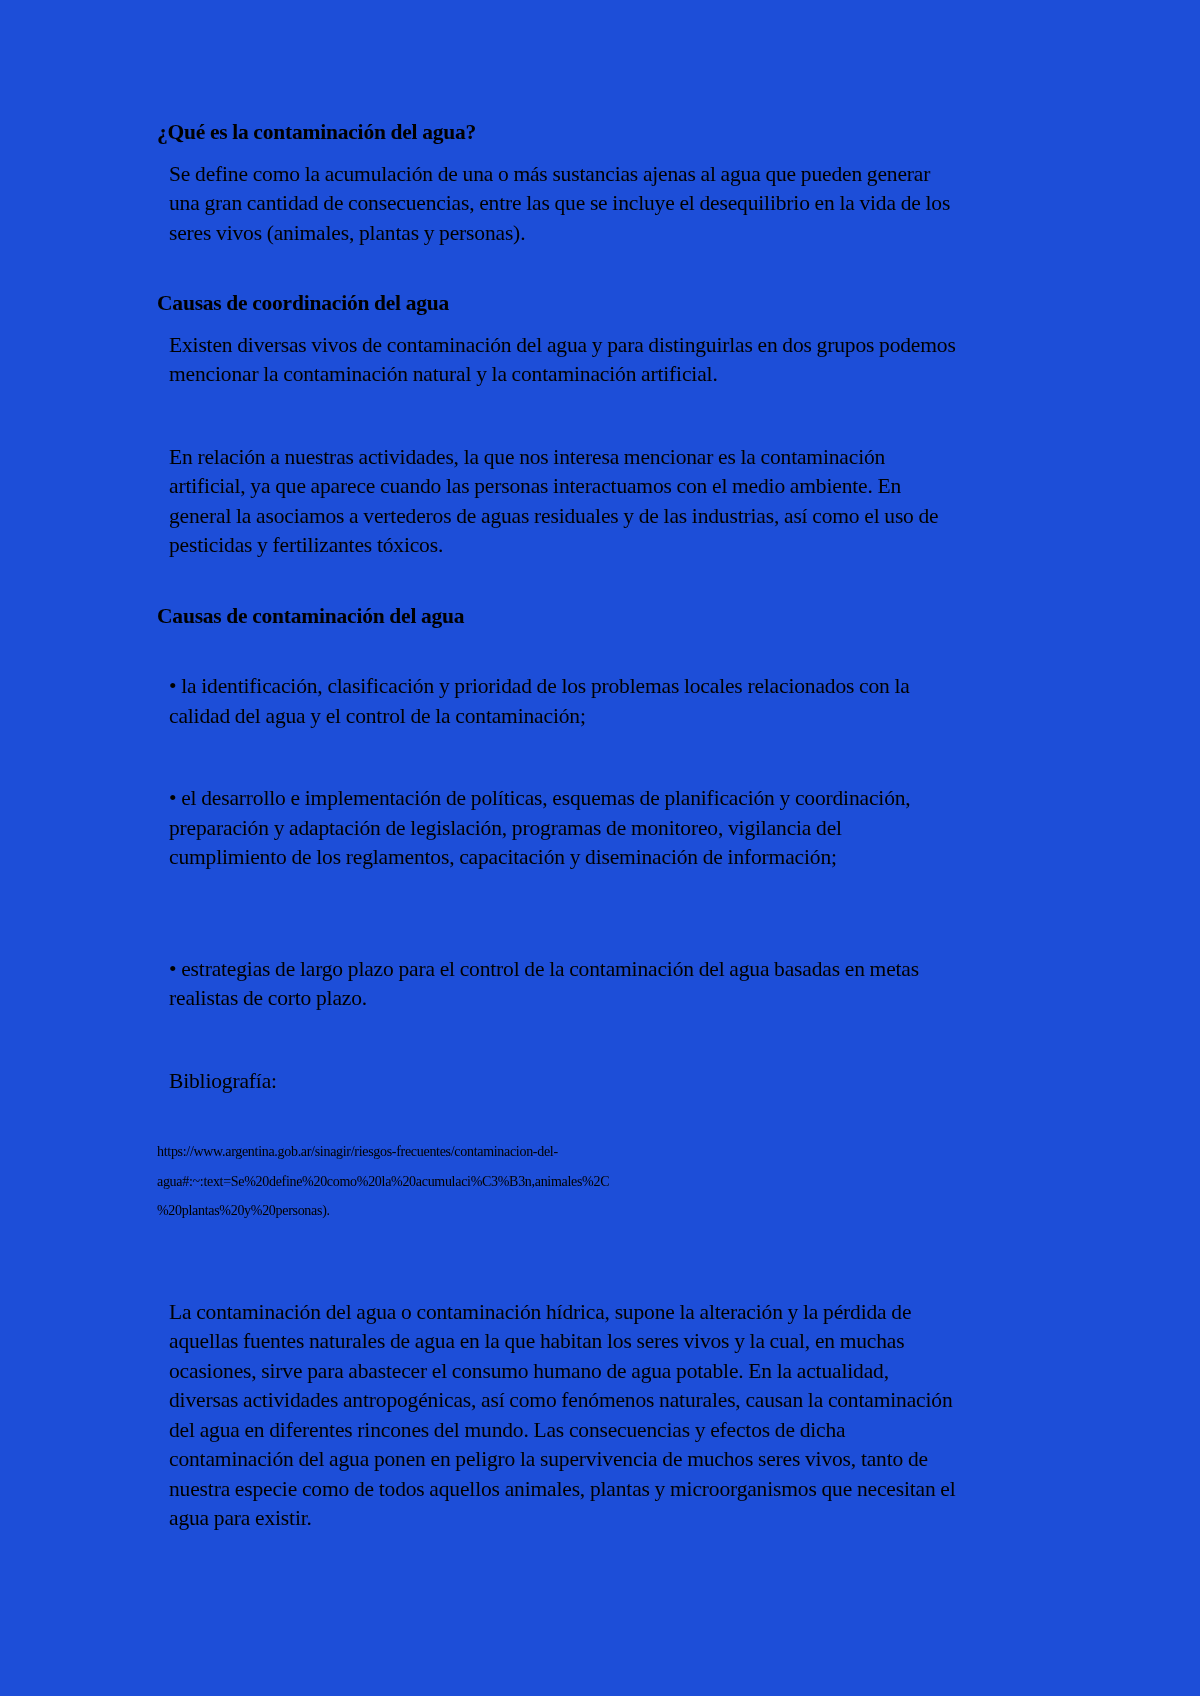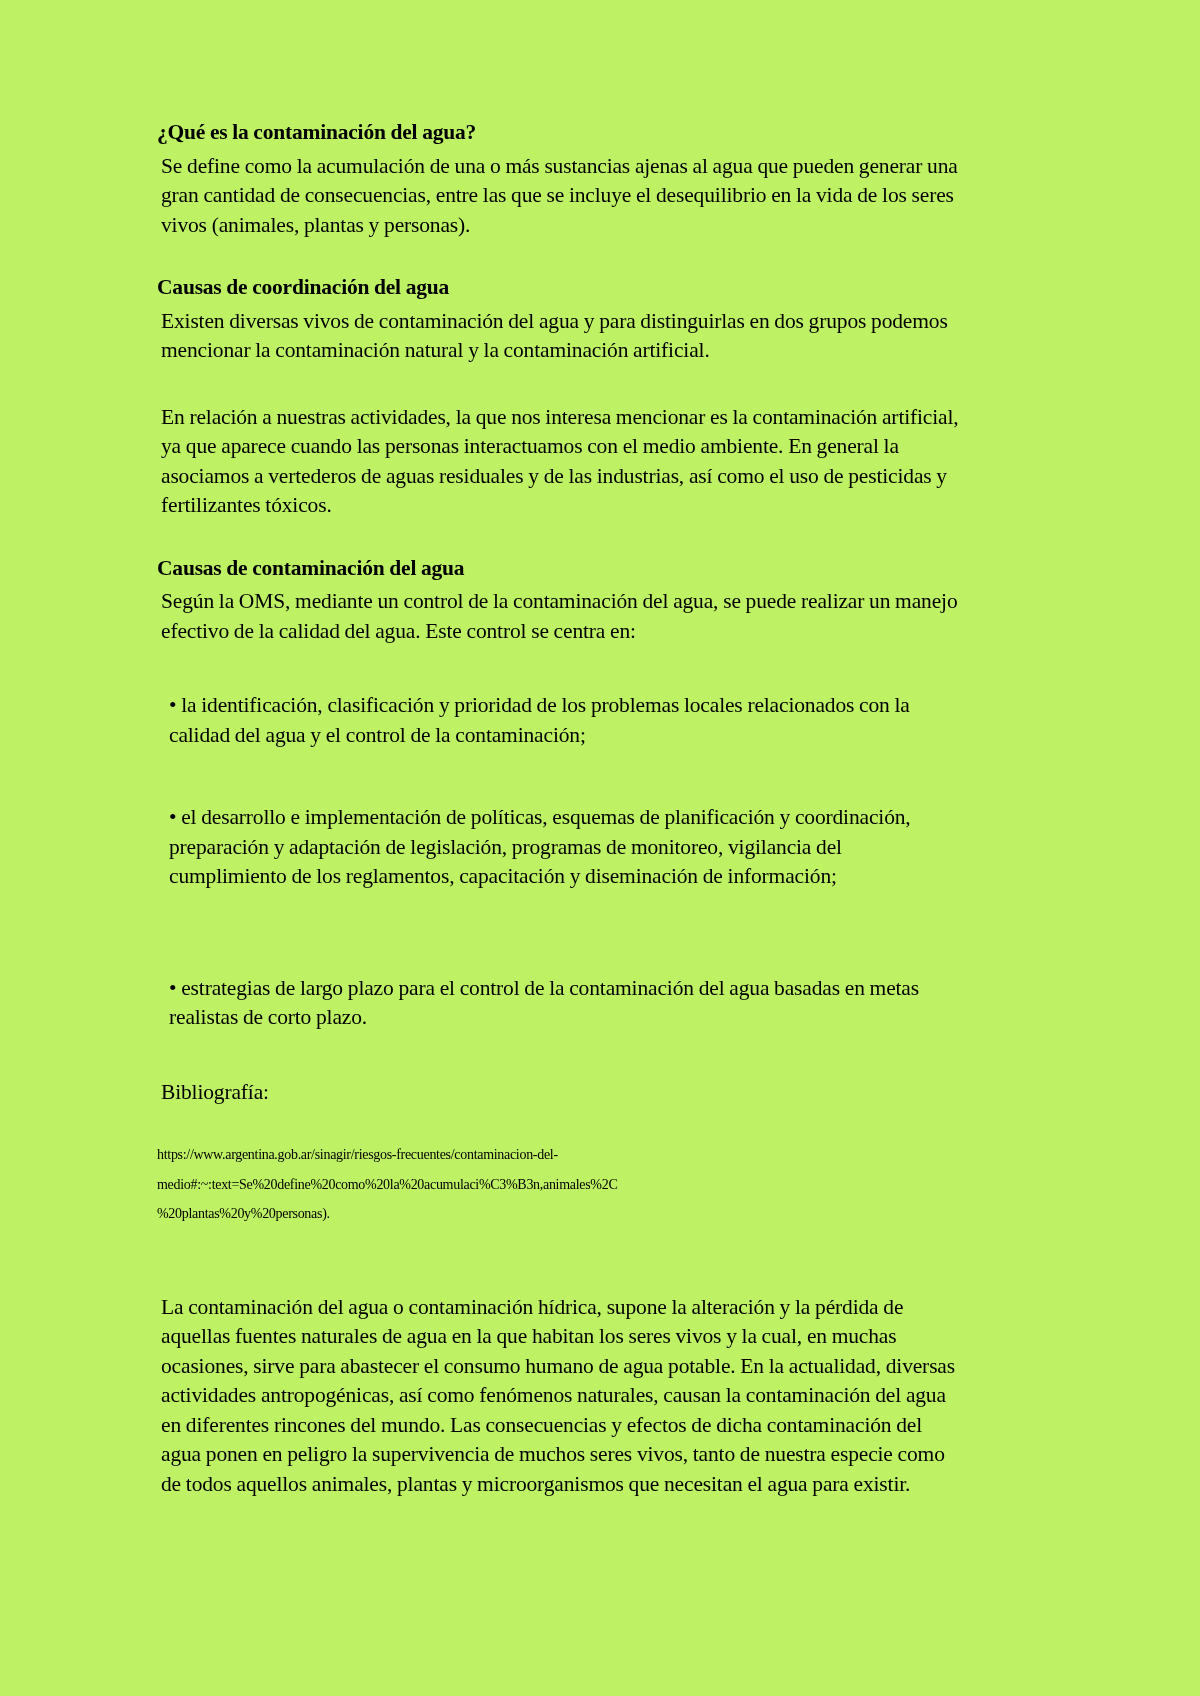--- a/index.html
+++ b/index.html
@@ -12,21 +12,21 @@
     width: 1200px;
     height: 1696px;
     font-family: "Liberation Serif", "DejaVu Serif", serif;
     color: #000000;
     -webkit-font-smoothing: none;
   }
   .page {
     position: relative;
     width: 1200px;
     height: 1696px;
-    background: #bef264;
+    background: #1d4ed8;
     box-sizing: border-box;
     padding: 118px 232px 0 157px;
   }
   .doc-body {
     font-size: 21.5px;
     line-height: 29.5px;
     letter-spacing: -0.15px;
     word-spacing: -0.4px;
     text-align: left;
   }
@@ -37,21 +37,21 @@
   .gap-section { height: 29px; }
   .gap-big { height: 60px; }
   .heading {
     font-weight: bold;
     margin: 0;
     font-size: 21.5px;
     line-height: 29.5px;
     letter-spacing: -0.2px;
   }
   p.para {
-    margin: 4px;
+    margin: 12px;
     font-size: 21.5px;
     line-height: 29.5px;
   }
   p.bullet {
     margin: 12px;
     font-size: 21.5px;
     line-height: 29.5px;
   }
   p.url {
     margin: 0;
@@ -81,21 +81,20 @@
     </div>
 
     <div class="gap-para"></div>
 
     <p class="para">En relación a nuestras actividades, la que nos interesa mencionar es la contaminación artificial, ya que aparece cuando las personas interactuamos con el medio ambiente. En general la asociamos a vertederos de aguas residuales y de las industrias, así como el uso de pesticidas y fertilizantes tóxicos.</p>
 
     <div class="gap-section"></div>
 
     <div class="block">
       <div class="heading">Causas de contaminación del agua</div>
-      <p class="para">Según la OMS, mediante un control de la contaminación del agua, se puede realizar un manejo efectivo de la calidad del agua. Este control se centra en:</p>
     </div>
 
     <div class="gap-para"></div>
 
     <p class="bullet">• la identificación, clasificación y prioridad de los problemas locales relacionados con la calidad del agua y el control de la contaminación;</p>
 
     <div class="gap-para"></div>
 
     <p class="bullet">• el desarrollo e implementación de políticas, esquemas de planificación y coordinación, preparación y adaptación de legislación, programas de monitoreo, vigilancia del cumplimiento de los reglamentos, capacitación y diseminación de información;</p>
 
@@ -107,21 +106,21 @@
     <p class="bullet">• estrategias de largo plazo para el control de la contaminación del agua basadas en metas realistas de corto plazo.</p>
 
     <div class="gap-para"></div>
 
     <p class="para">Bibliografía:</p>
 
     <div class="gap-para"></div>
 
     <p class="url">
       <span class="nowrapline">https://www.argentina.gob.ar/sinagir/riesgos-frecuentes/contaminacion-del-</span>
-      <span class="nowrapline">medio#:~:text=Se%20define%20como%20la%20acumulaci%C3%B3n,animales%2C</span>
+      <span class="nowrapline">agua#:~:text=Se%20define%20como%20la%20acumulaci%C3%B3n,animales%2C</span>
       <span class="nowrapline">%20plantas%20y%20personas).</span>
     </p>
 
     <div class="gap-big"></div>
 
     <p class="para">La contaminación del agua o contaminación hídrica, supone la alteración y la pérdida de aquellas fuentes naturales de agua en la que habitan los seres vivos y la cual, en muchas ocasiones, sirve para abastecer el consumo humano de agua potable. En la actualidad, diversas actividades antropogénicas, así como fenómenos naturales, causan la contaminación del agua en diferentes rincones del mundo. Las consecuencias y efectos de dicha contaminación del agua ponen en peligro la supervivencia de muchos seres vivos, tanto de nuestra especie como de todos aquellos animales, plantas y microorganismos que necesitan el agua para existir.</p>
 
   </div>
 </div>
 

